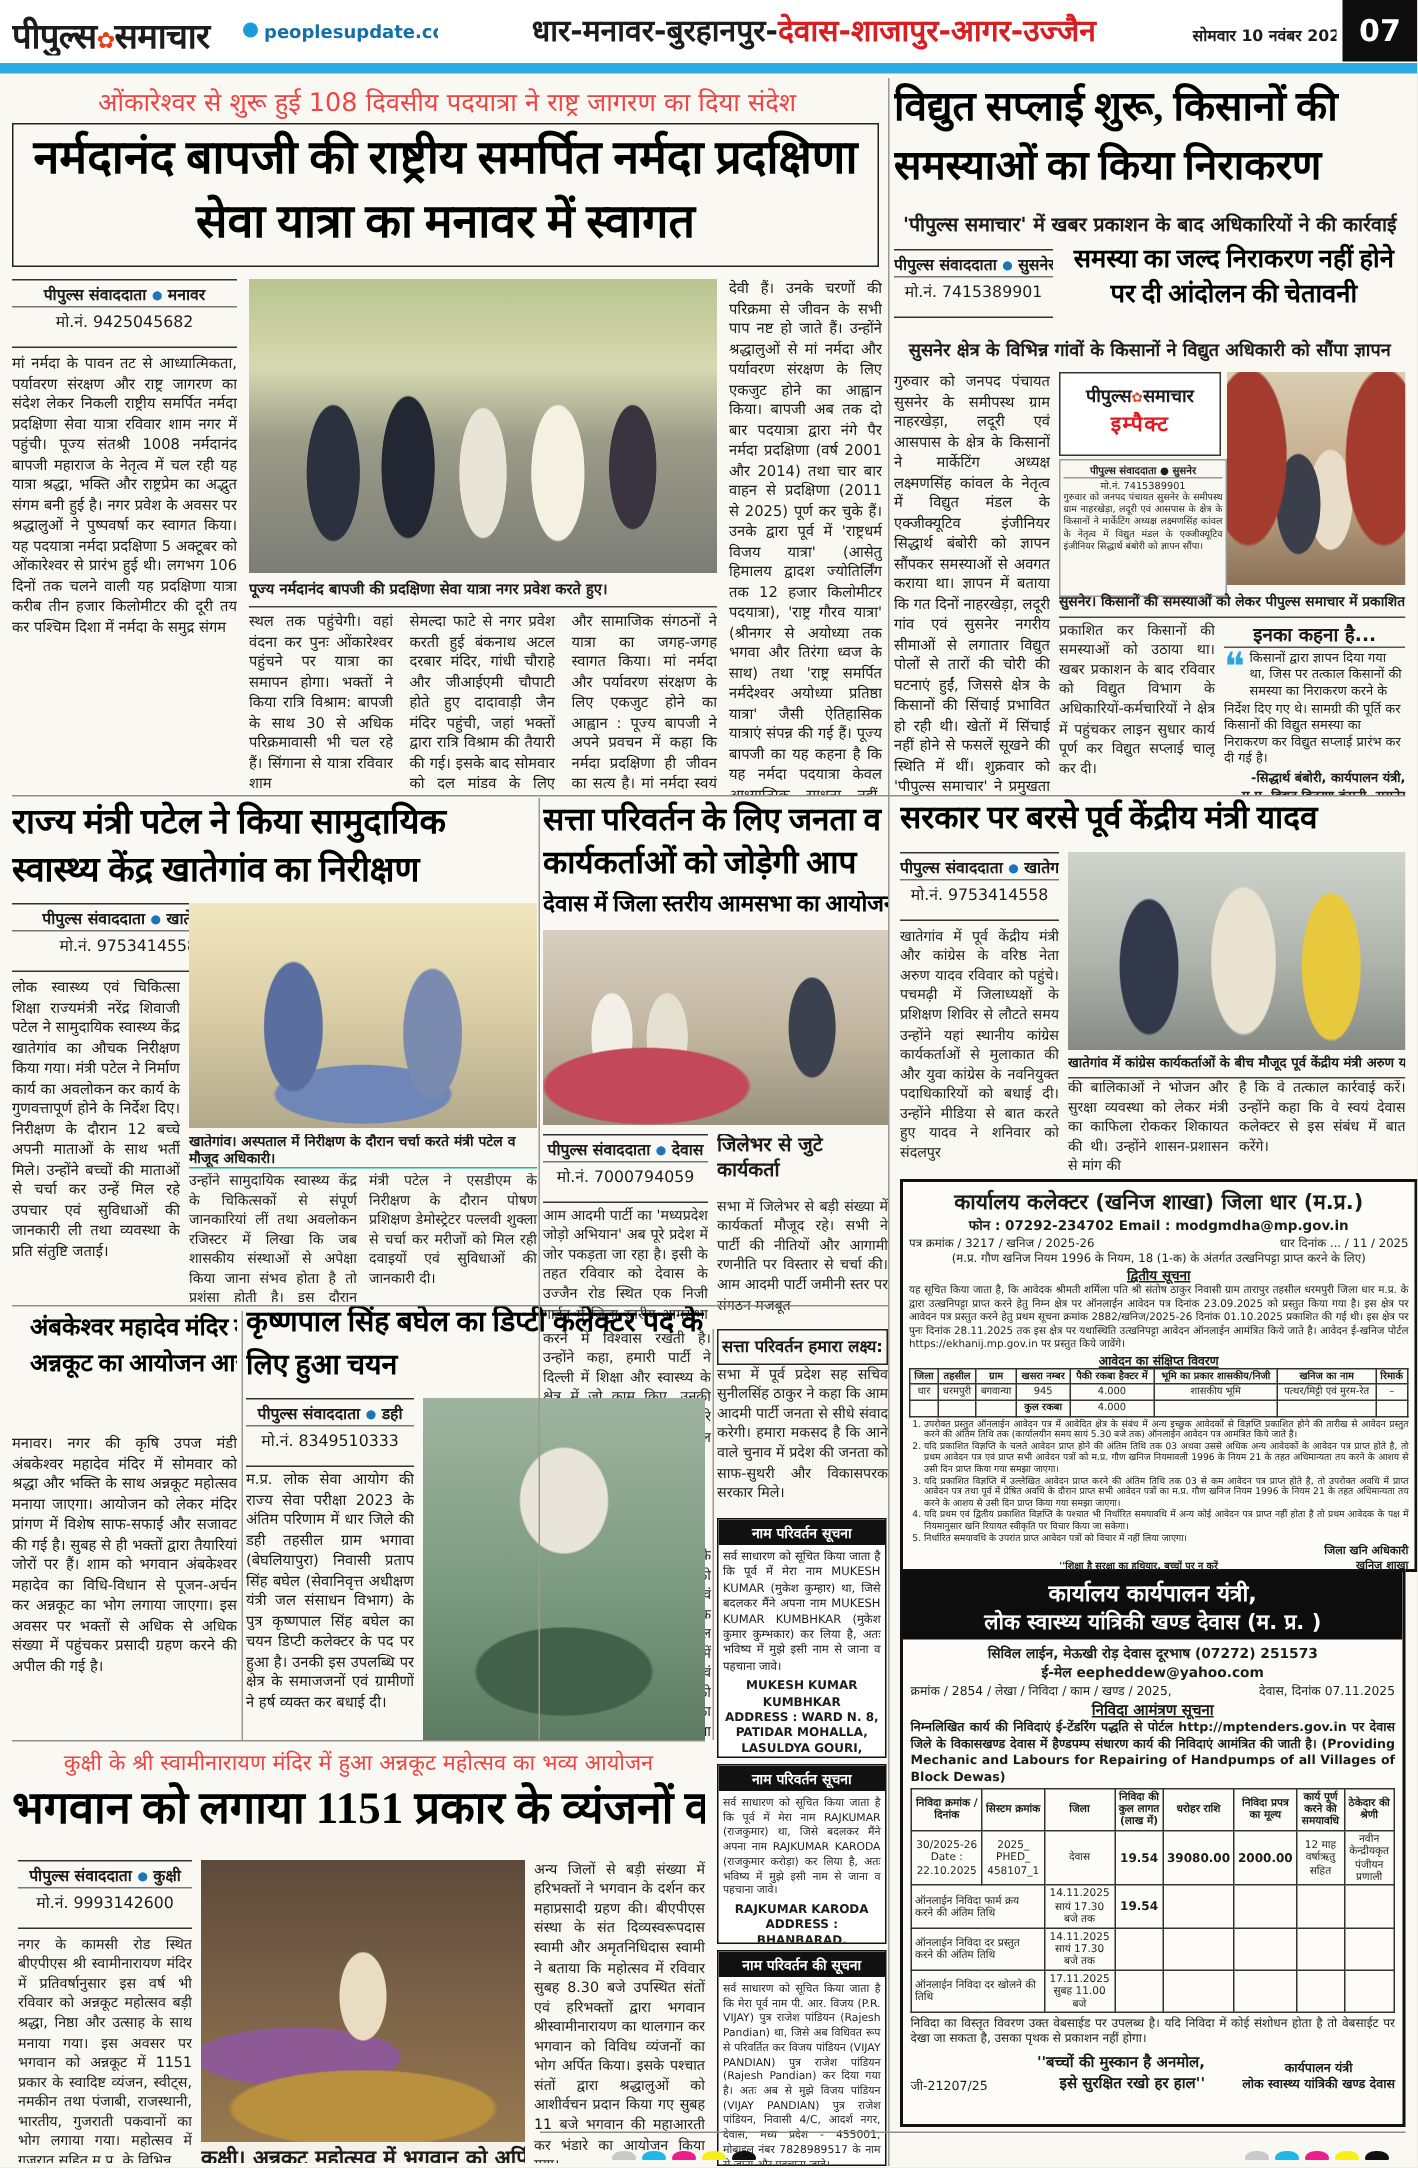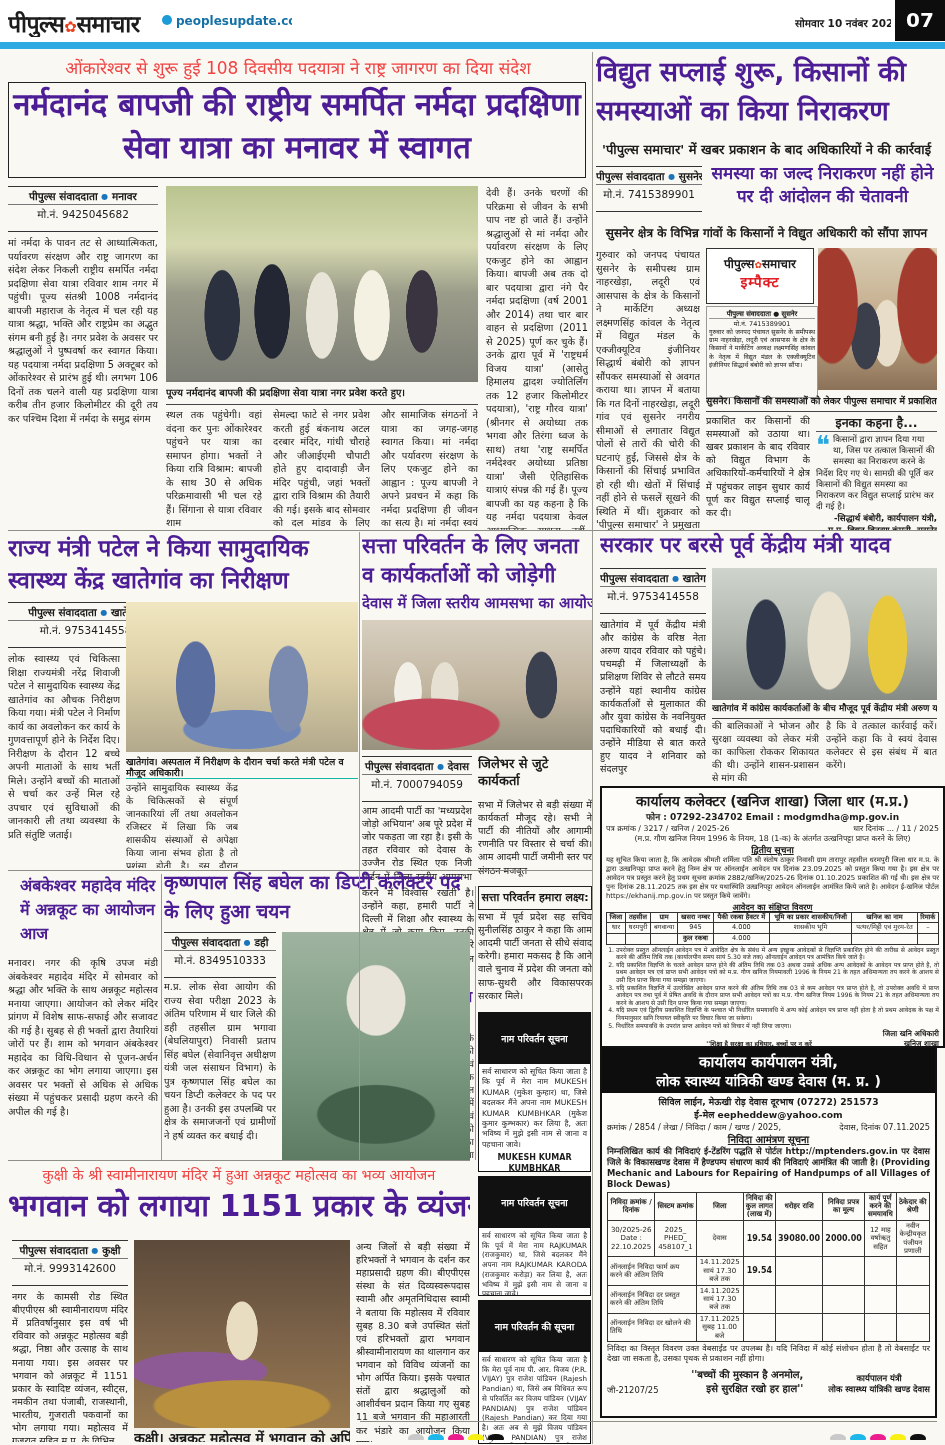--- a/index.html
+++ b/index.html
@@ -13,21 +13,21 @@
   .logo{font-size:23px;font-weight:800;letter-spacing:-0.5px;white-space:nowrap;}
   .logo .fl{color:#e8401c;font-size:15px;}
   .site{font-size:12px;font-weight:bold;color:#1470a6;white-space:nowrap;}
   .globe{display:inline-block;width:10px;height:10px;border-radius:50%;background:#1b9cd8;margin-right:4px;}
   .regions{font-size:20px;font-weight:800;white-space:nowrap;}
   .regions .red{color:#d71e21;}
   .mdate{font-size:10.5px;font-weight:bold;white-space:nowrap;}
   .pageno{background:#0d0d0d;color:#fff;font-size:20px;font-weight:bold;text-align:center;line-height:41px;}
   .bluebar{background:#2caae1;}
   
-  .hl{font-weight:800;color:#4c1d95;line-height:1.3;}
+  .hl{font-weight:800;color:#000000;line-height:1.3;font-family:Liberation Serif, serif;}
   .kick{font-weight:400;color:#ef4444;}
   .box{border:1.5px solid #222;}
   
   .byl{border-top:1.2px solid #333;border-bottom:1.2px solid #333;text-align:center;}
   .byl .b1{font-size:10.5px;font-weight:bold;border-bottom:1px solid #777;padding:2px 0 1px;white-space:nowrap;overflow:hidden;}
   .byl .b2{font-size:10.5px;padding:2px 0;white-space:nowrap;overflow:hidden;}
   .dot{color:#1b75bb;font-size:8px;vertical-align:1px;}
   .bodytxt{font-size:9.8px;line-height:1.38;}
   .cap{font-size:9.8px;font-weight:bold;border-bottom:1.2px solid #444;padding-bottom:2px;white-space:nowrap;overflow:hidden;}
   .cap2{font-size:9.3px;font-weight:bold;line-height:1.2;}
@@ -71,21 +71,21 @@
     radial-gradient(ellipse 90px 26px at 50% 82%,#b8903e 96%,transparent 100%),
     radial-gradient(ellipse 70px 20px at 30% 65%,#8e5a96 96%,transparent 100%),
     linear-gradient(180deg,#5c4a3a 0%,#7a6148 45%,#9c7c50 100%);}
   
   .notice{border:2px solid #111;background:#fdfcf8;}
   .ntitle{font-weight:800;text-align:center;white-space:nowrap;overflow:hidden;}
   .u{text-decoration:underline;}
   table{border-collapse:collapse;width:100%;}
   td,th{border:1px solid #333;padding:1px 2px;vertical-align:middle;}
   .nbx{border:1.5px solid #111;background:#fff;}
-  .nbx .t{background:#111;color:#fff;font-size:9.3px;font-weight:bold;text-align:center;padding:19px 0;}
+  .nbx .t{background:#111;color:#fff;font-size:9.3px;font-weight:bold;text-align:center;padding:2px 0;}
   .nbx .bd{font-size:7.7px;line-height:1.35;padding:3px;text-align:justify;}
   .nbx .nm{font-size:8px;font-weight:bold;text-align:center;line-height:1.3;}
   .blackbar{background:#0d0d0d;color:#fff;text-align:center;font-weight:800;}
   .qmark{color:#2aa7df;font-size:26px;line-height:0.9;float:left;margin-right:3px;font-family:"DejaVu Serif",serif;}
   .vr{background:#9a9a92;width:1px;}
   .hr{background:#8f8f88;height:1px;}
   .mark{border-radius:50%/55%;width:16px;height:9px;display:inline-block;margin-right:4px;}
   .impact{border:1.2px solid #333;text-align:center;background:#fff;}
   .impact .iw{color:#e01b22;font-weight:800;font-size:14px;letter-spacing:1px;}
   .goalbox{border:1.3px solid #222;font-size:11px;font-weight:800;text-align:center;padding:2px 0;}
@@ -96,20 +96,23 @@
 
 <div id="page">
 
   <div class="abs" style="left:0;top:0;width:945px;height:42px;background:#fff;">
     <div class="abs logo" style="left:8px;top:7px;width:150px;height:30px;">
       <span>पीपुल्स</span><span class="fl">✿</span><span>समाचार</span>
     </div>
     <div class="abs site" style="left:162px;top:14px;width:130px;height:16px;">
       <span class="globe"></span><span>peoplesupdate.com</span>
     </div>
+    <div class="abs regions c" style="left:295px;top:6px;width:495px;height:30px;">
+      <span>धार-मनावर-बुरहानपुर-</span><span class="red">देवास-शाजापुर-आगर-उज्जैन</span>
+    </div>
     <div class="abs mdate" style="left:795px;top:16px;width:96px;height:14px;">सोमवार 10 नवंबर 2025</div>
     <div class="abs pageno" style="left:895px;top:0;width:50px;height:41px;">07</div>
   </div>
   <div class="abs bluebar" style="left:0;top:42px;width:945px;height:7px;"></div>
 
   <div class="abs" style="left:8px;top:52px;width:580px;height:478px;">
     <div class="abs kick c" style="left:0;top:4px;width:580px;height:24px;font-size:17px;white-space:nowrap;">ओंकारेश्वर से शुरू हुई 108 दिवसीय पदयात्रा ने राष्ट्र जागरण का दिया संदेश</div>
     <div class="abs box hl c" style="left:0;top:30px;width:576px;height:94px;font-size:31px;line-height:1.4;">नर्मदानंद बापजी की राष्ट्रीय समर्पित नर्मदा प्रदक्षिणा सेवा यात्रा का मनावर में स्वागत</div>
     <div class="abs byl" style="left:0;top:134px;width:150px;height:44px;">
       <div class="b1"><span>पीपुल्स संवाददाता</span> <span class="dot">●</span> <span>मनावर</span></div>
@@ -157,20 +160,21 @@
   <div class="abs" style="left:8px;top:532px;width:350px;height:336px;">
     <div class="abs hl" style="left:0;top:0;width:350px;height:64px;font-size:23px;line-height:1.4;">राज्य मंत्री पटेल ने किया सामुदायिक स्वास्थ्य केंद्र खातेगांव का निरीक्षण</div>
     <div class="abs byl" style="left:0;top:70px;width:155px;height:44px;">
       <div class="b1"><span>पीपुल्स संवाददाता</span> <span class="dot">●</span> <span>खातेगांव</span></div>
       <div class="b2">मो.नं. 9753414558</div>
     </div>
     <div class="abs bodytxt just" style="left:0;top:120px;width:112px;height:216px;">लोक स्वास्थ्य एवं चिकित्सा शिक्षा राज्यमंत्री नरेंद्र शिवाजी पटेल ने सामुदायिक स्वास्थ्य केंद्र खातेगांव का औचक निरीक्षण किया गया। मंत्री पटेल ने निर्माण कार्य का अवलोकन कर कार्य के गुणवत्तापूर्ण होने के निर्देश दिए। निरीक्षण के दौरान 12 बच्चे अपनी माताओं के साथ भर्ती मिले। उन्होंने बच्चों की माताओं से चर्चा कर उन्हें मिल रहे उपचार एवं सुविधाओं की जानकारी ली तथा व्यवस्था के प्रति संतुष्टि जताई।</div>
     <div class="abs ph ph3" style="left:118px;top:70px;width:232px;height:150px;"></div>
     <div class="abs cap2" style="left:118px;top:224px;width:232px;height:22px;border-bottom:1px solid #14b8a6;">खातेगांव। अस्पताल में निरीक्षण के दौरान चर्चा करते मंत्री पटेल व मौजूद अधिकारी।</div>
     <div class="abs bodytxt just" style="left:118px;top:250px;width:112px;height:86px;font-size:9.4px;">उन्होंने सामुदायिक स्वास्थ्य केंद्र के चिकित्सकों से संपूर्ण जानकारियां लीं तथा अवलोकन रजिस्टर में लिखा कि जब शासकीय संस्थाओं से अपेक्षा किया जाना संभव होता है तो प्रशंसा होती है। इस दौरान चिकित्सा अधिकारी डॉ. सरोजिनी जैन ने रिपोर्ट प्रस्तुत की।</div>
+    <div class="abs bodytxt just" style="left:238px;top:250px;width:112px;height:86px;font-size:9.4px;">मंत्री पटेल ने एसडीएम के निरीक्षण के दौरान पोषण प्रशिक्षण डेमोस्ट्रेटर पल्लवी शुक्ला से चर्चा कर मरीजों को मिल रही दवाइयों एवं सुविधाओं की जानकारी दी।</div>
   </div>
 
   <div class="abs" style="left:362px;top:532px;width:230px;height:350px;">
     <div class="abs hl" style="left:0;top:0;width:230px;height:60px;font-size:21px;line-height:1.4;">सत्ता परिवर्तन के लिए जनता व कार्यकर्ताओं को जोड़ेगी आप</div>
     <div class="abs hl" style="left:0;top:62px;width:230px;height:22px;font-size:15px;white-space:nowrap;">देवास में जिला स्तरीय आमसभा का आयोजन</div>
     <div class="abs ph ph4" style="left:0;top:88px;width:230px;height:130px;"></div>
     <div class="abs byl" style="left:0;top:224px;width:110px;height:44px;">
       <div class="b1"><span>पीपुल्स संवाददाता</span> <span class="dot">●</span> <span>देवास</span></div>
       <div class="b2">मो.नं. 7000794059</div>
     </div>

